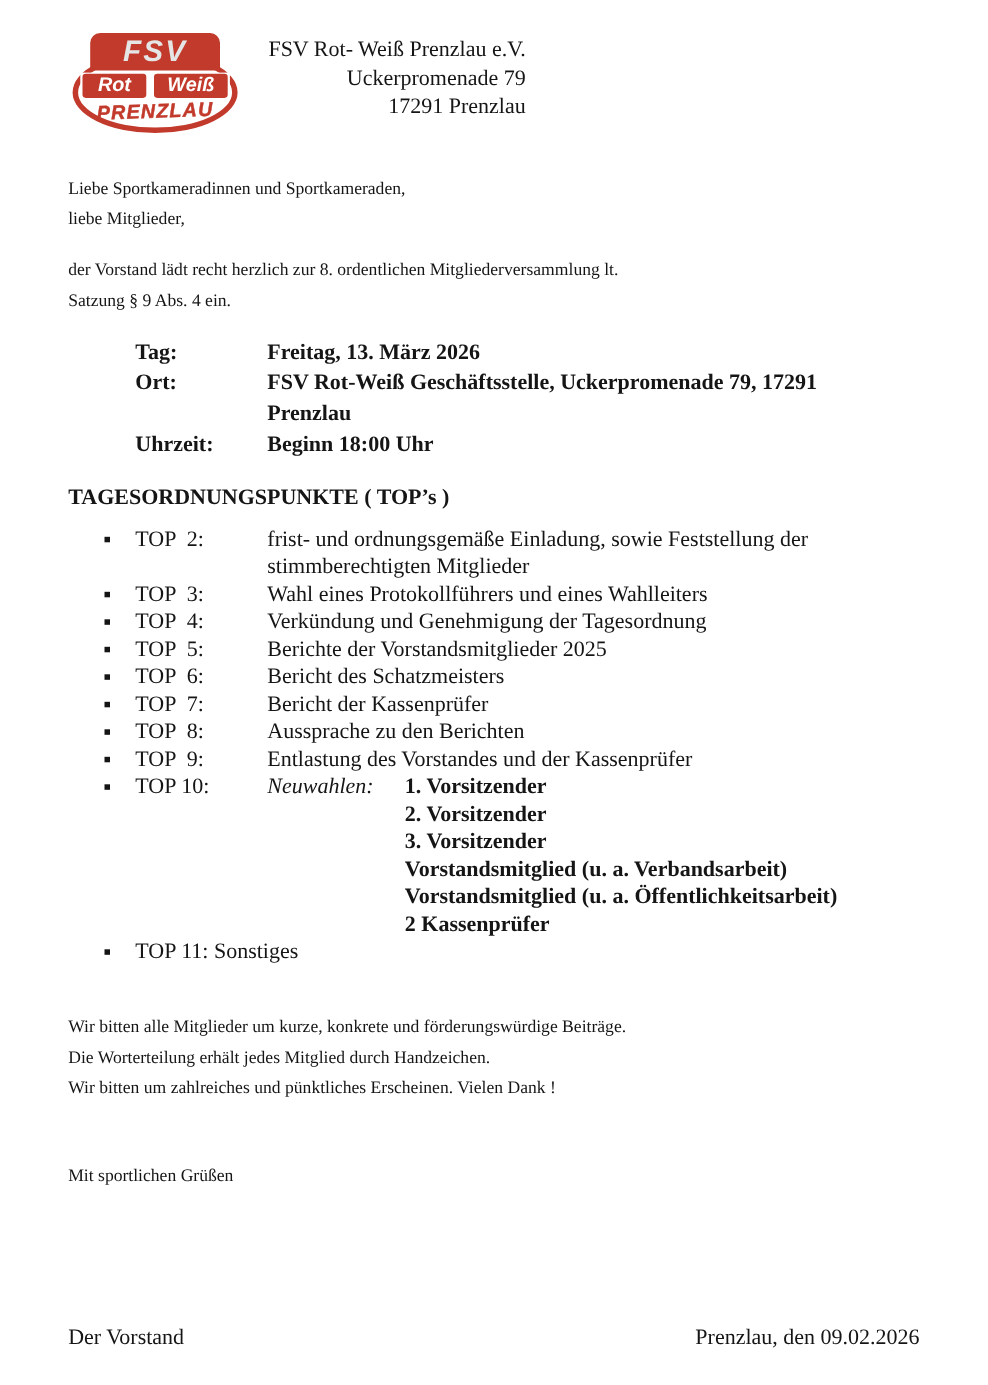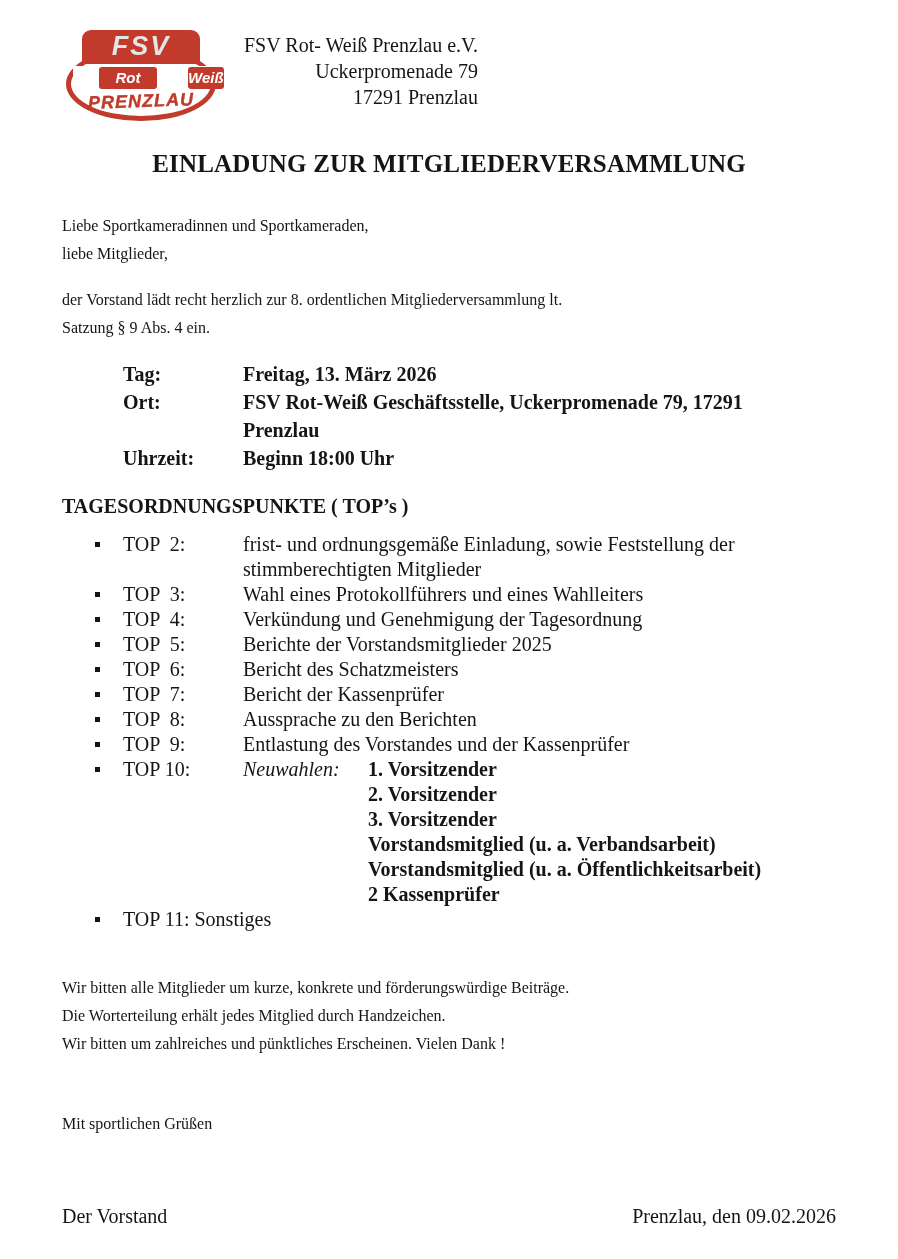--- a/index.html
+++ b/index.html
@@ -24,21 +24,21 @@
   .logo-oval { position:absolute; left:0; top:17px; width:150px; height:74px;
                border:5px solid #c23a2b; border-radius:50%; background:#fff; }
   .logo-fsv { position:absolute; left:16px; top:0; width:118px; height:34px;
               background:#c23a2b; border-radius:9px 9px 2px 2px;
               color:#e5e5e5; font-weight:bold; font-style:italic;
               font-size:27px; line-height:33px; text-align:center; letter-spacing:2px; }
   .logo-band { position:absolute; left:7px; top:36px; width:136px; height:24px;
                background:#fff; display:flex; gap:7px; padding:1px 2px; }
   .logo-rot, .logo-weiss {
       background:#c23a2b; color:#fff; font-weight:bold; font-style:italic;
-      font-size:15px; line-height:21px; text-align:center; border-radius:3px;margin-left:24px; }
+      font-size:18px; line-height:21px; text-align:center; border-radius:3px; }
   .logo-rot { flex:0 0 58px; }
   .logo-weiss { flex:1; }
   .logo-city { position:absolute; left:8px; top:61px; width:134px; text-align:center;
                color:#c23a2b; font-weight:bold; font-style:italic; font-size:18px;
                letter-spacing:1px; transform:rotate(-2deg);
                -webkit-text-stroke:0.4px #c23a2b; }
   .org-address { margin-left:28px; padding-top:2px; font-size:20px; line-height:26px;text-align:right; }
 
   
   .page-title { margin-top:26px; text-align:center; font-weight:bold; font-size:25px;
@@ -92,21 +92,20 @@
       </div>
       <div class="logo-city">PRENZLAU</div>
     </div>
     <div class="org-address">
       <div>FSV Rot- Weiß Prenzlau e.V.</div>
       <div>Uckerpromenade 79</div>
       <div>17291 Prenzlau</div>
     </div>
   </div>
 
-  <div class="page-title">EINLADUNG ZUR MITGLIEDERVERSAMMLUNG</div>
 
   <div class="para salutation">
     <div>Liebe Sportkameradinnen und Sportkameraden,</div>
     <div>liebe Mitglieder,</div>
   </div>
 
   <div class="para intro">
     <div>der Vorstand lädt recht herzlich zur 8. ordentlichen Mitgliederversammlung lt.</div>
     <div>Satzung § 9 Abs. 4 ein.</div>
   </div>

